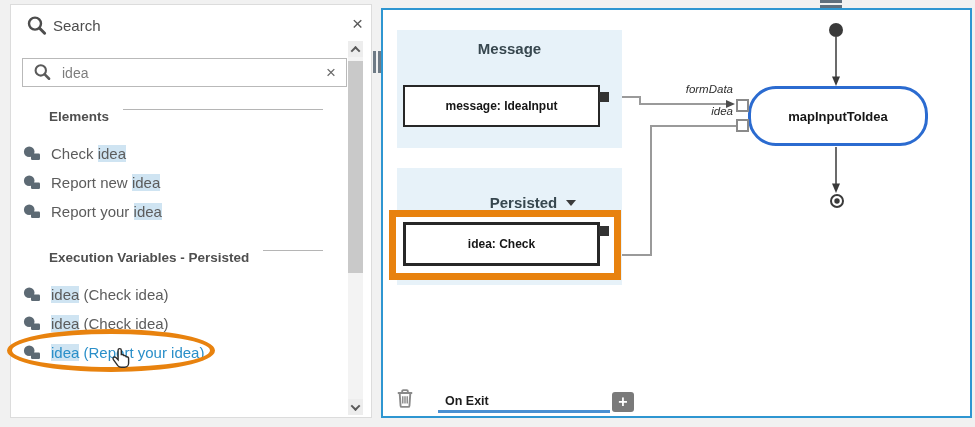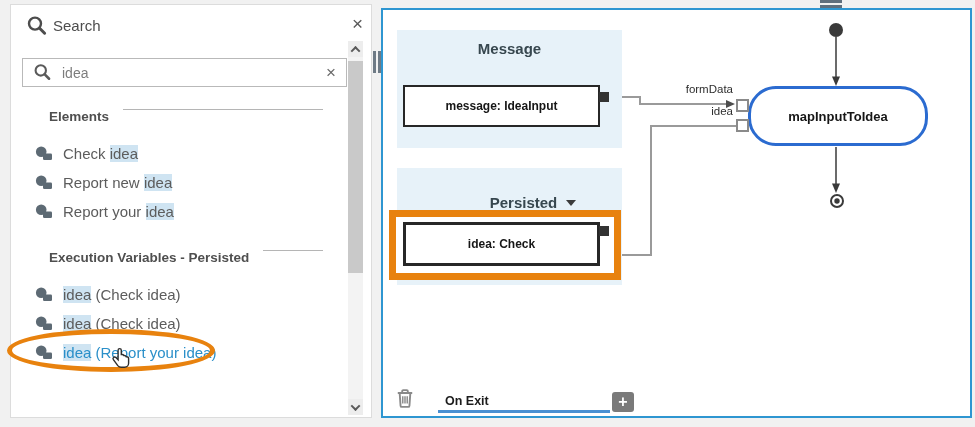--- a/index.html
+++ b/index.html
@@ -24,21 +24,21 @@
     border: 1px solid #b9b9b9; background: #fff;
     display: flex; align-items: center; padding: 0 10px; gap: 10px;
   }
   .search-value { flex: 1; font-size: 14px; color: #7d7d7d; }
   .search-clear { font-size: 17px; color: #6a6a6a; cursor: pointer; }
   .results { position: absolute; left: 0; top: 104px; width: 312px; }
   .section-header-row { display: flex; align-items: flex-start; height: 20px; padding-left: 38px; margin-bottom: 10px; }
   .section-header-row.second { margin-top: 24px; }
   .section-header { font-size: 13.5px; font-weight: bold; color: #4f4f4f; white-space: nowrap; }
   .section-divider { flex: 1; height: 1px; background: #b5b5b5; margin-left: 14px; }
-  .result-item { display: flex; align-items: center; height: 29px; padding-left: 24px; gap: 10px; cursor: pointer; }
+  .result-item { display: flex; align-items: center; height: 29px; padding-left: 12px; gap: 10px; cursor: pointer; }
   .result-label { font-size: 15px; color: #5c5c5c; white-space: nowrap; }
   .result-item.link .result-label { color: var(--link, #2a8fc9); }
   .result-label .hl { background: var(--hl_bg, #cfe4f2); }
   
   .scrollbar { position: absolute; left: 337px; top: 36px; width: 15px; height: 374px; background: #f3f3f3; }
   .scroll-btn { position: absolute; left: 0; width: 15px; height: 16px; background: #ededed; display: flex; align-items: center; justify-content: center; }
   .scroll-btn.up { top: 0; }
   .scroll-btn.down { bottom: 0; }
   .chev { width: 7px; height: 7px; border-right: 2px solid #5a5a5a; border-bottom: 2px solid #5a5a5a; display: block; }
   .chev.up { transform: rotate(-135deg) translate(-1px,-1px); }
@@ -86,21 +86,21 @@
   }
   .node {
     position: absolute; left: 365px; top: 76px; width: 180px; height: 60px;
     border: 3px solid var(--node_border, #2b6bd0); border-radius: 28px; background: #fff;
     display: flex; align-items: center; justify-content: center; z-index: 3; cursor: pointer;
   }
   .node span { font-size: 13px; font-weight: bold; color: #161616; }
   .inport { position: absolute; width: 13px; height: 13px; background: #fff; border: 2px solid #8a8a8a; z-index: 4; }
   .inport.p1 { left: 353px; top: 89px; }
   .inport.p2 { left: 353px; top: 109px; }
-  .port-label { position: absolute; left: 260px; width: 90px; text-align: right; font-size: 11.5px; color: #2e2e2e; z-index: 4; }
+  .port-label { position: absolute; left: 260px; width: 90px; text-align: right; font-size: 11.5px; color: #2e2e2e; z-index: 4; font-style: italic; }
   .port-label.l1 { top: 73px; }
   .port-label.l2 { top: 95px; }
   
   .dfooter { position: absolute; left: 0; top: 370px; width: 100%; height: 36px; }
   .trash { position: absolute; left: 13px; top: 8px; cursor: pointer; }
   .onexit { position: absolute; left: 62px; top: 14px; font-size: 12.5px; font-weight: bold; color: #1c1c1c; }
   .onexit-underline { position: absolute; left: 55px; top: 30px; width: 172px; height: 3px; background: #4a90d2; }
   .plus-btn {
     position: absolute; left: 229px; top: 12px; width: 22px; height: 20px;
     background: #7a7a7a; border-radius: 3px; color: #fff; font-size: 16px; font-weight: bold;

